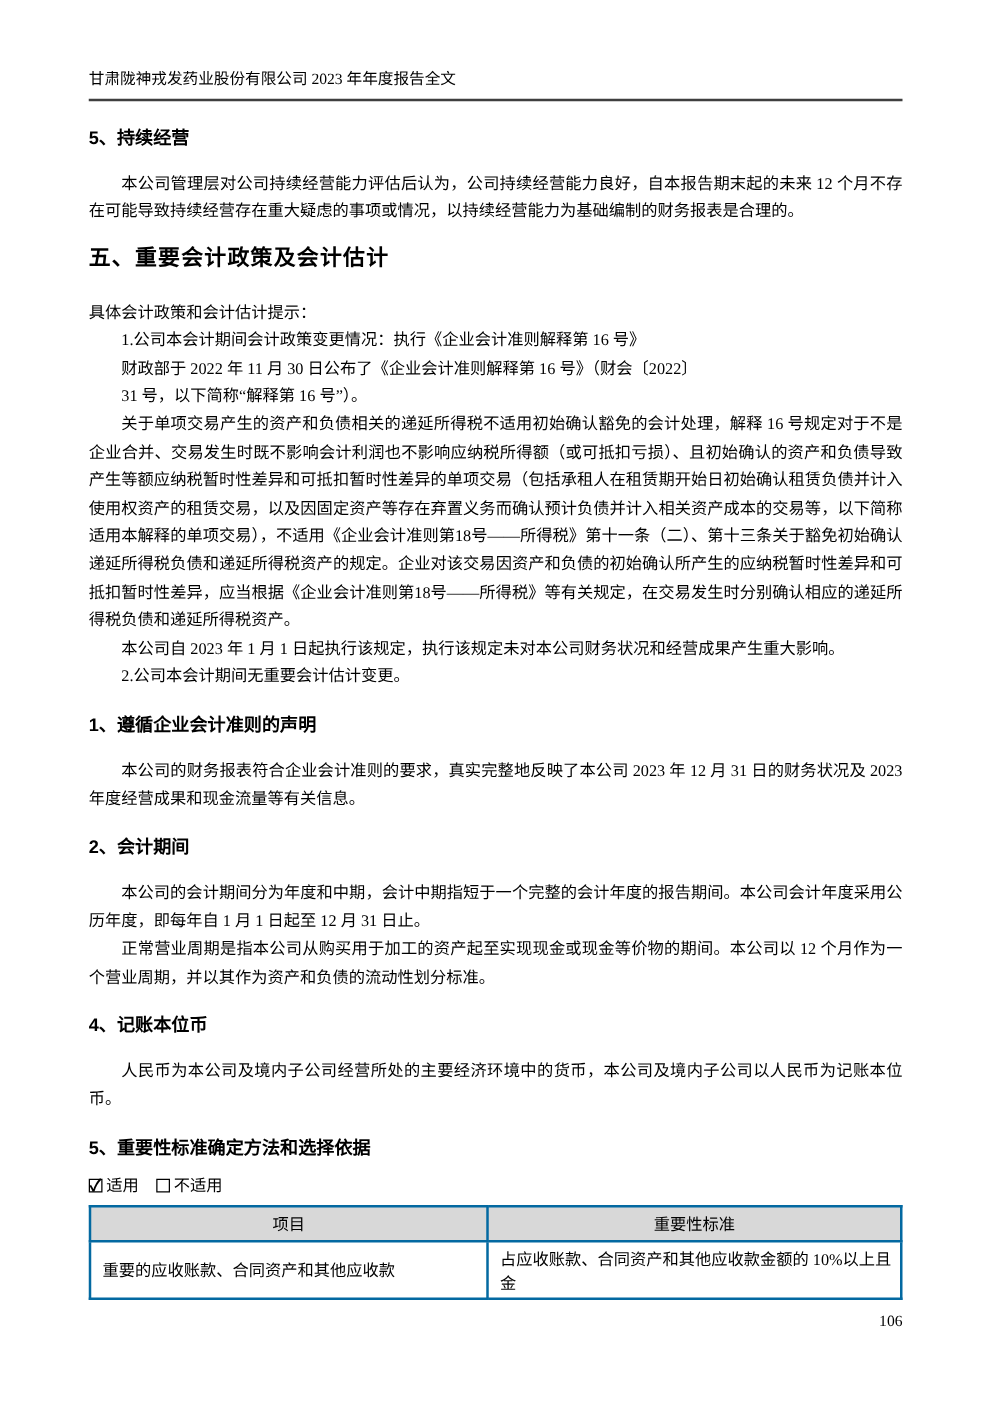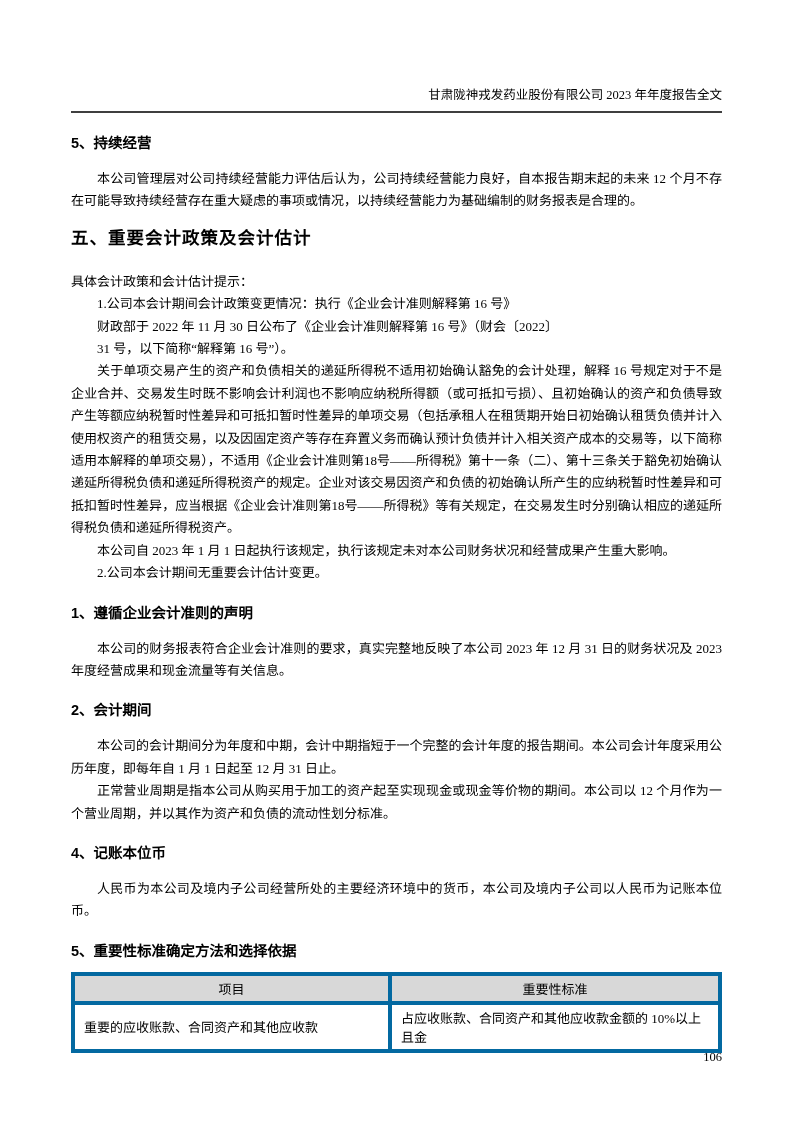--- a/index.html
+++ b/index.html
@@ -10,22 +10,22 @@
     height: 1122px;
     margin: 0 auto;
     background: #ffffff;
     color: #000000;
     font-family: "Liberation Serif", "DejaVu Serif", serif;
     overflow: hidden;
   }
   .content { margin: 0 71px; width: 651px; }
 
   .doc-header {
-    padding-top: 86px;
-    text-align: right;
+    padding-top: 54px;
+    text-align: left;
     font-size: 12.5px;
     line-height: 18px;
     border-bottom: 2px solid #3f3f3f;
     padding-bottom: 7px;
   }
 
   h2.sec-h1 {
     font-family: Liberation Serif, serif;
     font-weight: 700;
     font-size: 17.5px;
@@ -77,21 +77,21 @@
   }
 
   table.materiality-table {
     width: 100%;
     border-collapse: collapse;
     font-size: 13px;
     table-layout: fixed;
   }
   table.materiality-table th,
   table.materiality-table td {
-    border: 4px solid #0369a1;
+    border: 2px solid #0369a1;
     height: 28px;
     vertical-align: middle;
   }
   table.materiality-table { border: 1.5px solid #000; }
   table.materiality-table th {
     background: #d8d8d8;
     font-weight: 400;
     text-align: center;
     padding: 3px 6px;
   }
@@ -138,20 +138,30 @@
     <h3 class="sec-h2">2、会计期间</h3>
     <p class="body-text indent">本公司的会计期间分为年度和中期，会计中期指短于一个完整的会计年度的报告期间。本公司会计年度采用公历年度，即每年自 1 月 1 日起至 12 月 31 日止。</p>
 
     <p class="body-text indent">正常营业周期是指本公司从购买用于加工的资产起至实现现金或现金等价物的期间。本公司以 12 个月作为一个营业周期，并以其作为资产和负债的流动性划分标准。</p>
 
     <h3 class="sec-h2">4、记账本位币</h3>
     <p class="body-text indent">人民币为本公司及境内子公司经营所处的主要经济环境中的货币，本公司及境内子公司以人民币为记账本位币。</p>
 
     <h3 class="sec-h2 tight-bottom">5、重要性标准确定方法和选择依据</h3>
 
+    <div class="checkbox-row">
+      <span class="cb-item">
+        <span class="cb-box checked"></span>
+        <span>适用</span>
+      </span>
+      <span class="cb-item">
+        <span class="cb-box"></span>
+        <span>不适用</span>
+      </span>
+    </div>
 
     <table class="materiality-table">
       <thead>
         <tr>
           <th class="col-item">项目</th>
           <th class="col-std">重要性标准</th>
         </tr>
       </thead>
       <tbody>
         <tr>

